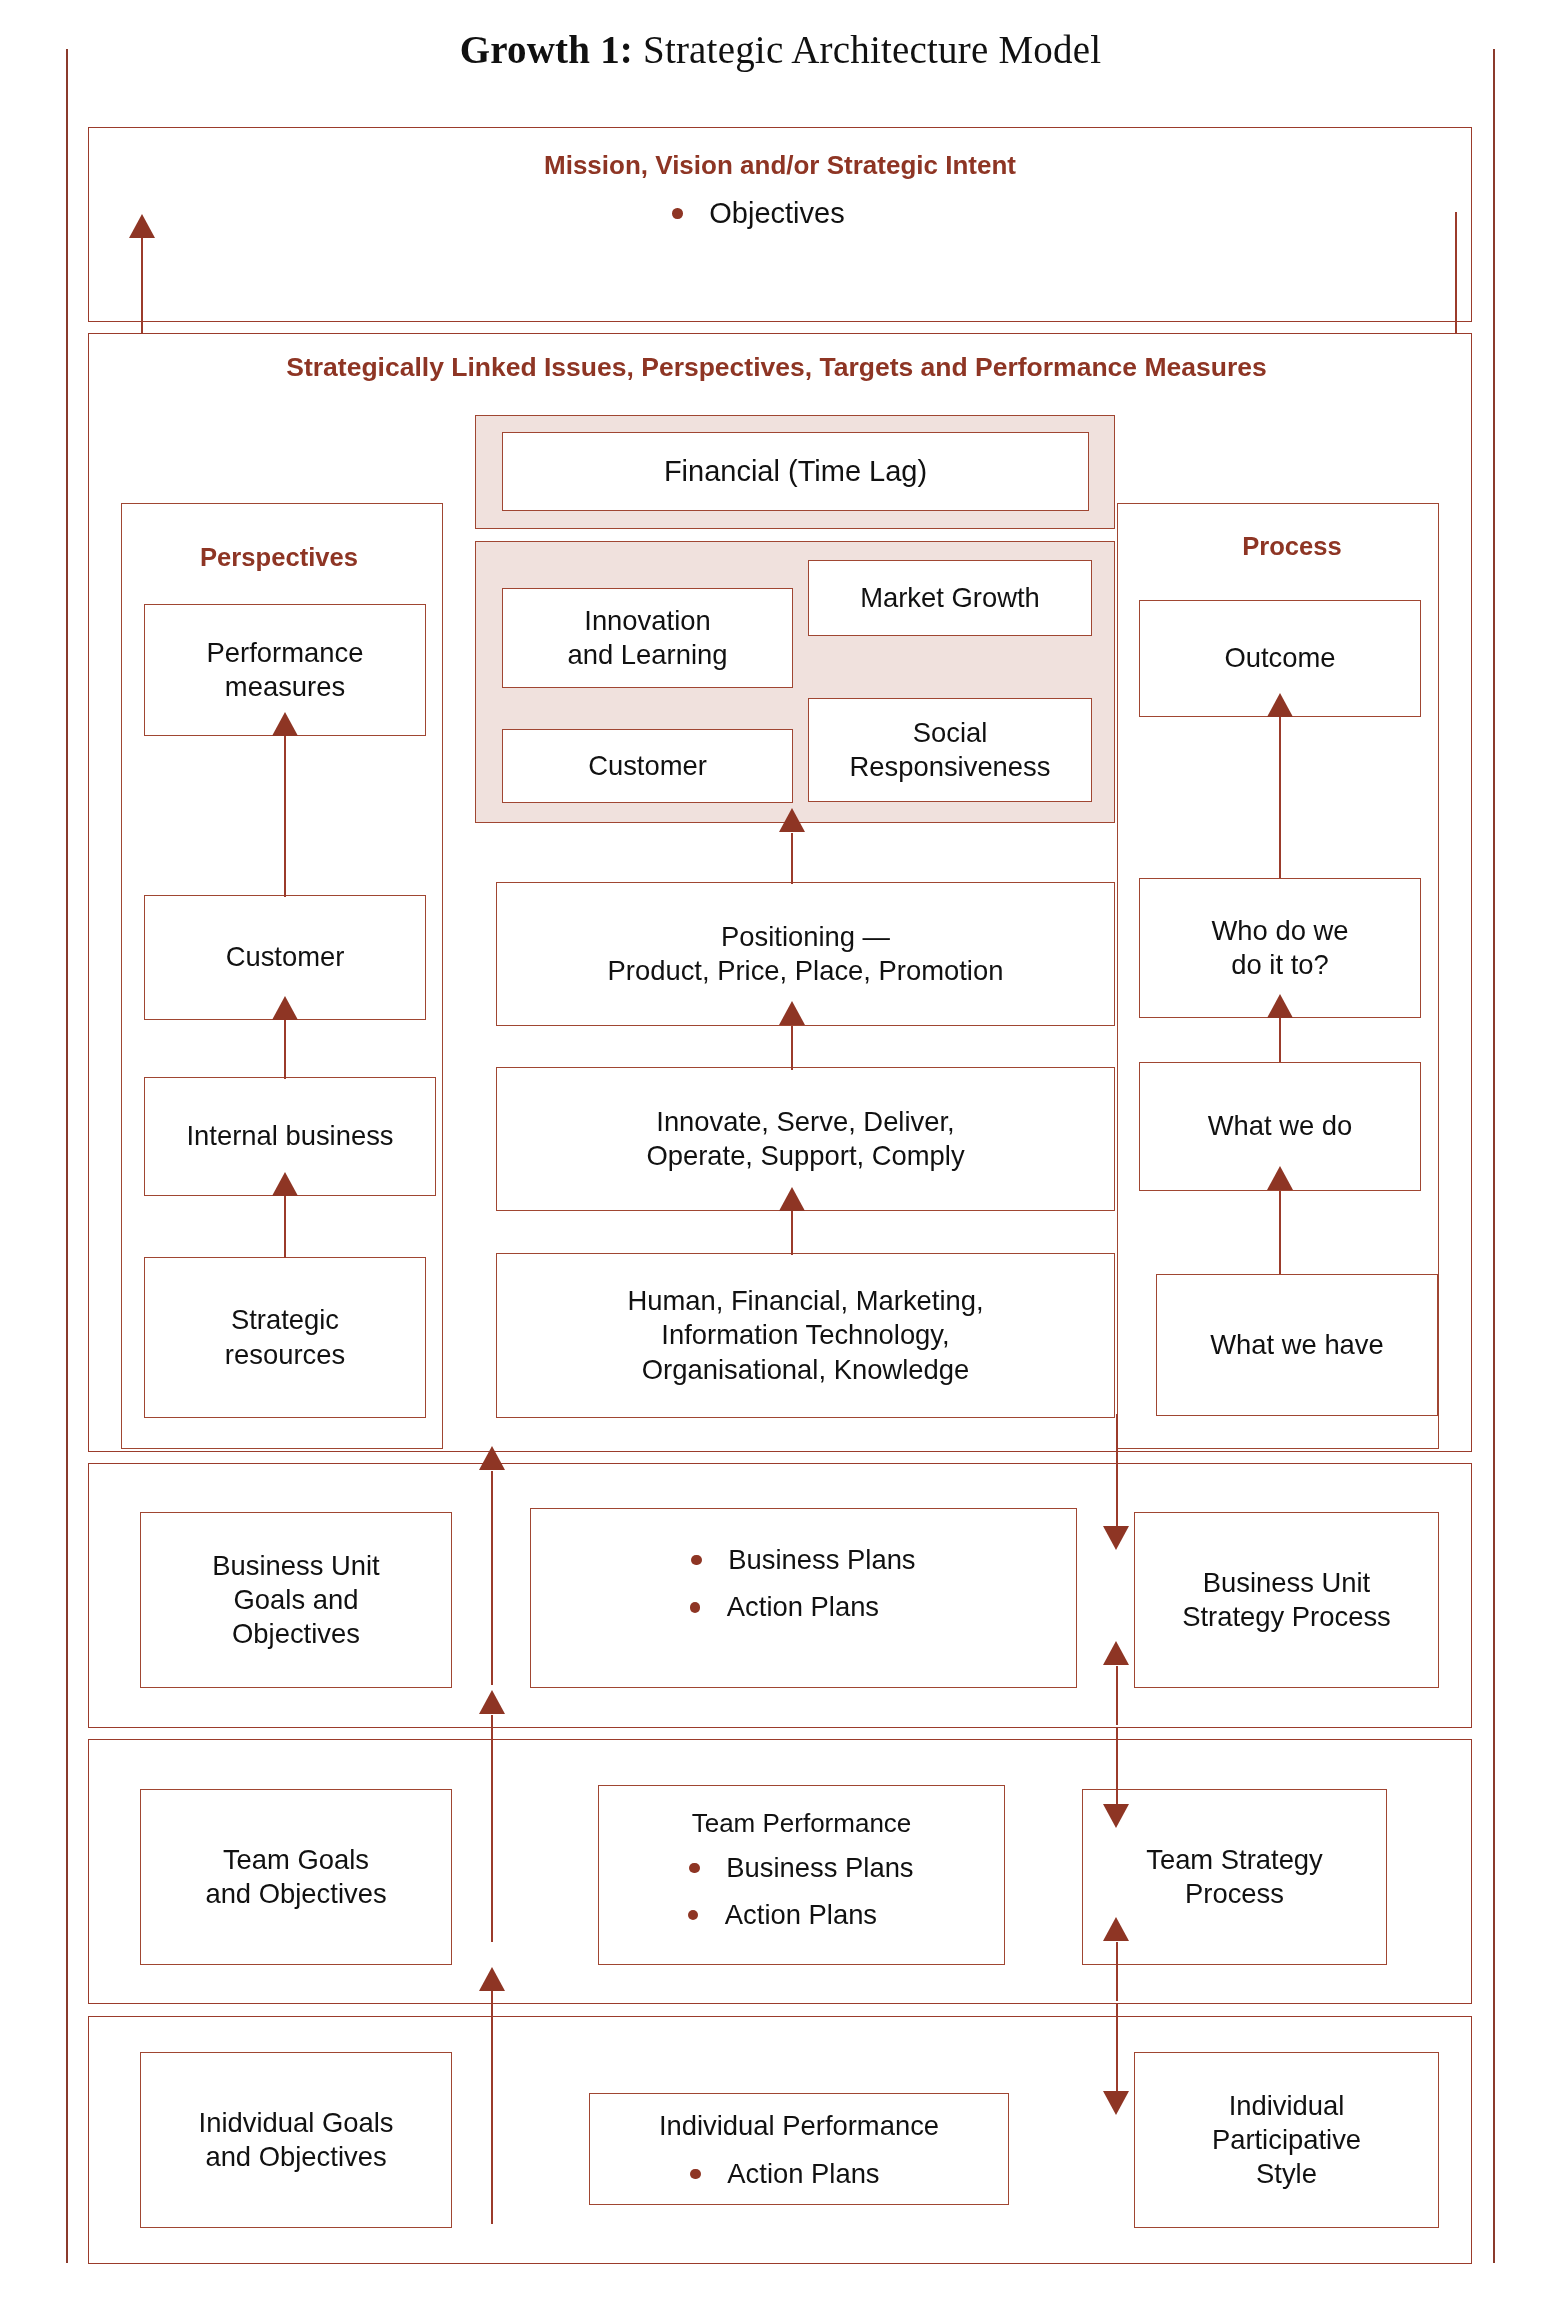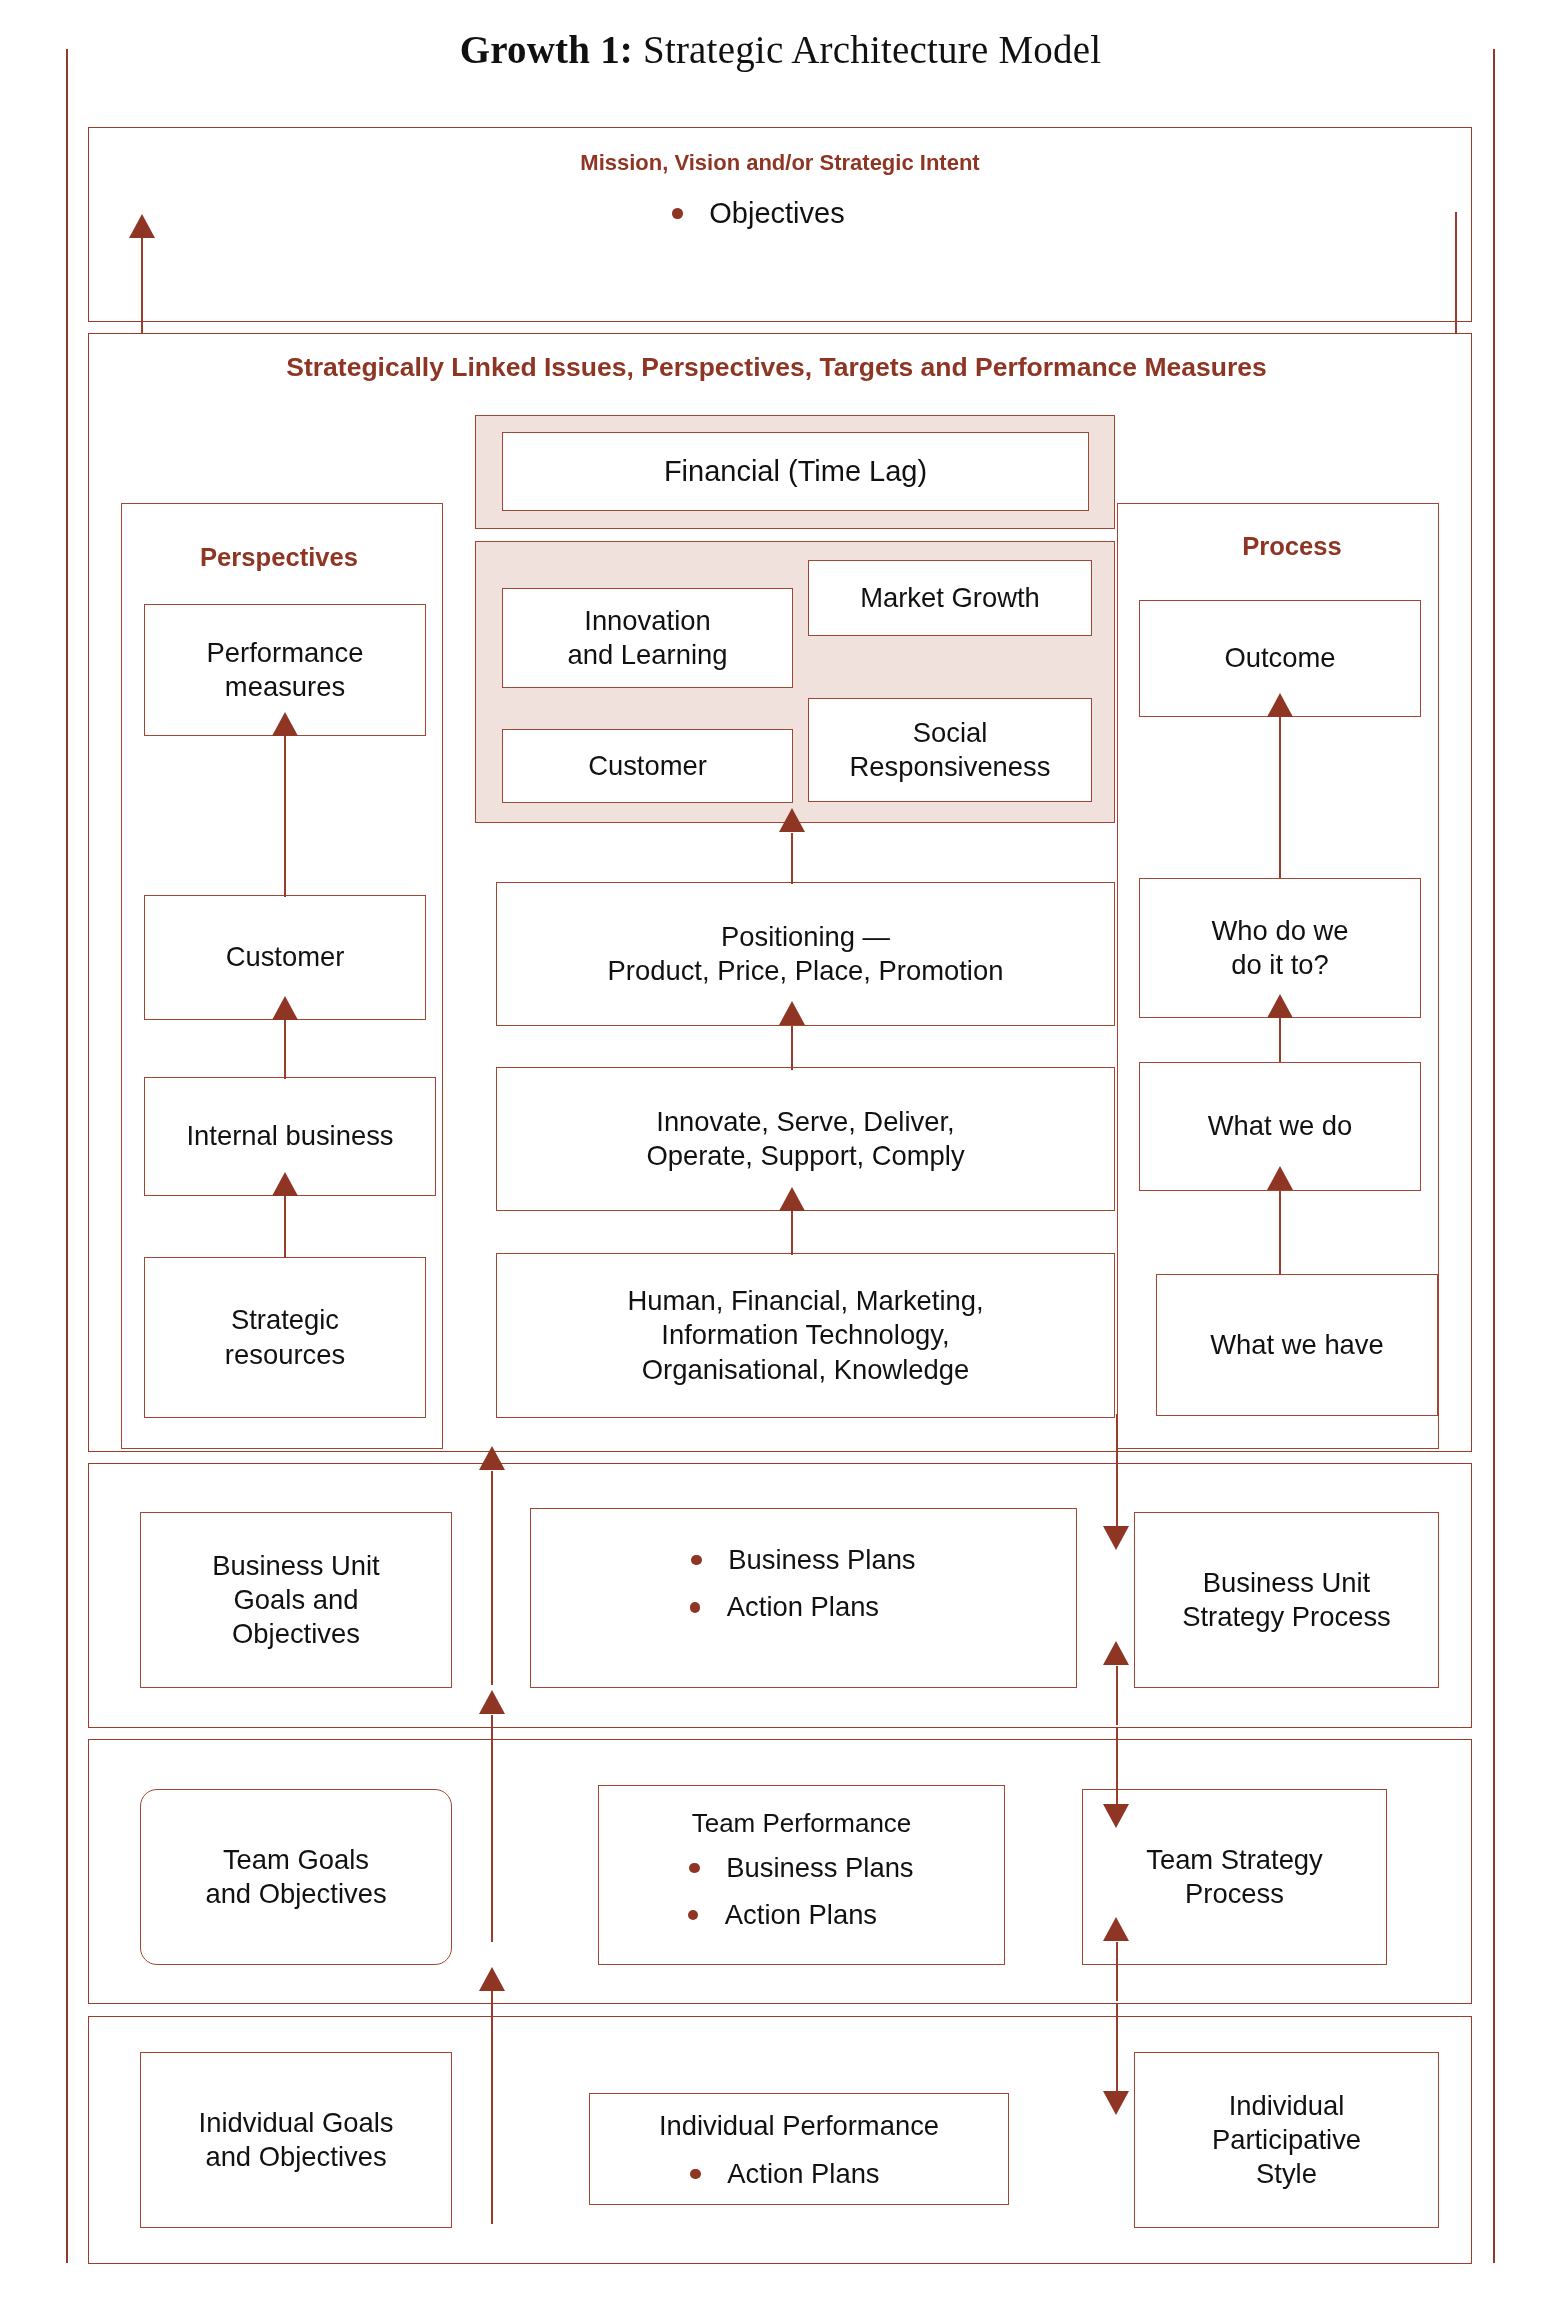--- a/index.html
+++ b/index.html
@@ -27,21 +27,21 @@
   #band-strategic{left:88px; top:333px;  width:1384px; height:1119px;}
   #band-bu       {left:88px; top:1463px; width:1384px; height:265px;}
   #band-team     {left:88px; top:1739px; width:1384px; height:265px;}
   #band-indiv    {left:88px; top:2016px; width:1384px; height:248px;}
 
   
   .band-head{
     position:absolute;text-align:center;font-weight:bold;color:#8e3524;
     font-family:"Liberation Sans",sans-serif;
   }
-  #mission-head  {left:88px; top:150px; width:1384px; font-size:22px;}
+  #mission-head  {left:88px; top:150px; width:1384px; font-size:26px;}
   #strategic-head{left:114px;top:352px; width:1325px; font-size:26.5px; text-align:center;}
   .col-head{position:absolute;text-align:center;font-weight:bold;color:#8e3524;font-size:25.6px;}
   #persp-head  {left:123px; top:543px; width:312px;}
   #process-head{left:1136px;top:532px; width:312px;}
 
   
   .blist{position:absolute;}
   .brow{display:flex;align-items:center;justify-content:flex-start;}
   .bdot{width:10.4px;height:10.4px;border-radius:50%;background:#8e3524;flex:0 0 auto;}
   .btxt{margin-left:26.5px;font-size:27.4px;color:#111;white-space:nowrap;}
@@ -201,21 +201,21 @@
     </div>
   </div>
 </div>
 
 <div class="box" style="left:1134px;top:1512px;width:305px;height:176px;">
   <span>Business Unit<br>Strategy Process</span>
 </div>
 
 <div class="band" id="band-team"></div>
 
-<div class="box" style="left:140px;top:1789px;width:312px;height:176px;border-radius:17px;">
+<div class="box" style="left:140px;top:1789px;width:312px;height:176px;">
   <span>Team Goals<br>and Objectives</span>
 </div>
 
 <div class="box" style="left:598px;top:1785px;width:407px;height:180px;align-items:flex-start;">
   <div style="width:100%;padding-top:17px;">
     <div style="font-size:26px;">Team Performance</div>
     <div class="brow" style="justify-content:center;margin-top:11.4px;">
       <span class="bdot"></span>
       <span class="btxt">Business Plans</span>
     </div>

